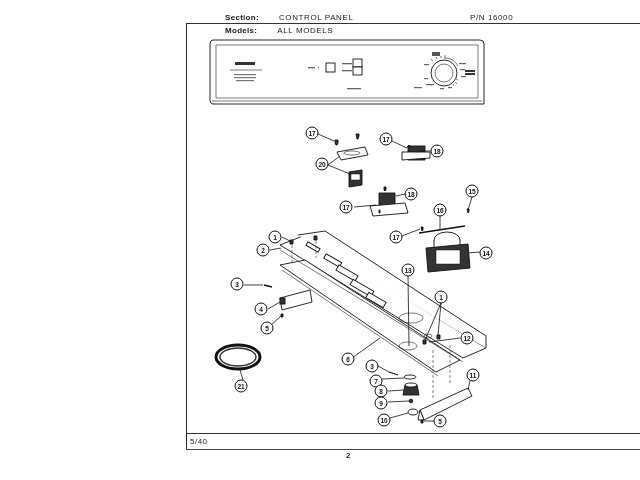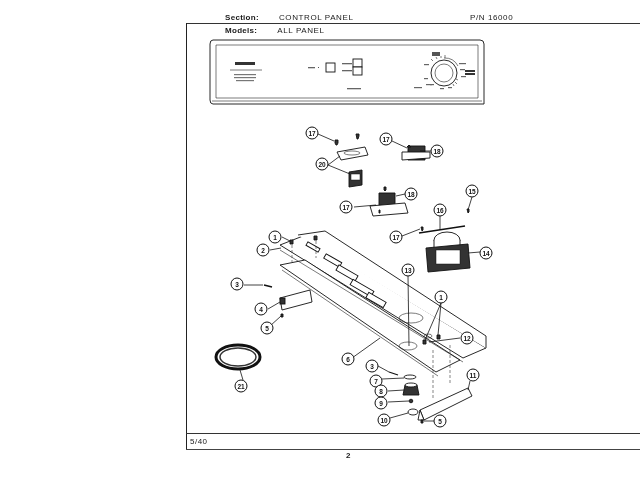--- a/index.html
+++ b/index.html
@@ -29,21 +29,21 @@
 </head>
 <body>
 
 <div id="section" class="hdr">
   <span class="lbl">Section:</span><span class="val">CONTROL PANEL</span>
 </div>
 <div id="pn" class="hdr">P/N 16000</div>
 <div id="frame-top"></div>
 <div id="frame-left"></div>
 <div id="models" class="hdr">
-  <span class="lbl">Models:</span><span class="val">ALL PANEL</span>
+  <span class="lbl">Models:</span><span class="val">ALL MODELS</span>
 </div>
 <div id="frame-bottom1"></div>
 <div id="date">5/40</div>
 <div id="frame-bottom2"></div>
 <div id="pagenum">2</div>
 
 <svg id="diagram" width="640" height="480" viewBox="0 0 640 480">
 
   <g>
     <path class="part" d="M213,40 L480,40 Q484,40 484,44 L484,104 L213,104 Q210,104 210,100 L210,44 Q210,40 213,40 Z"></path>

